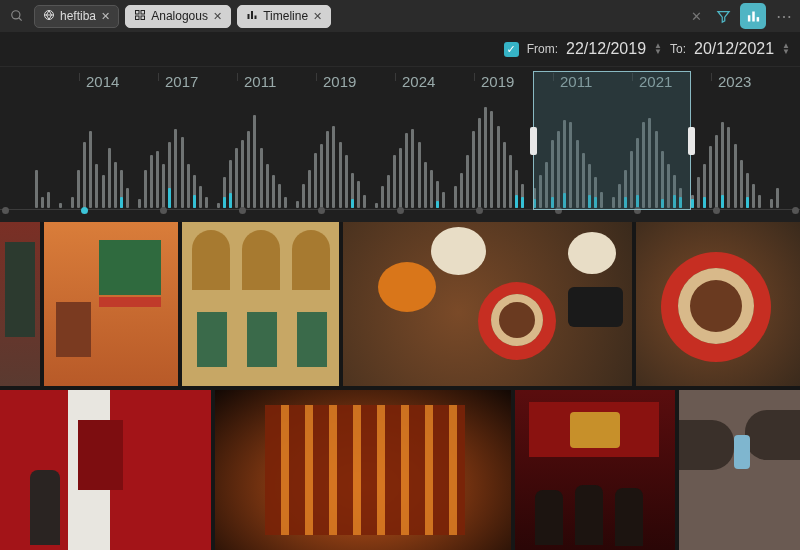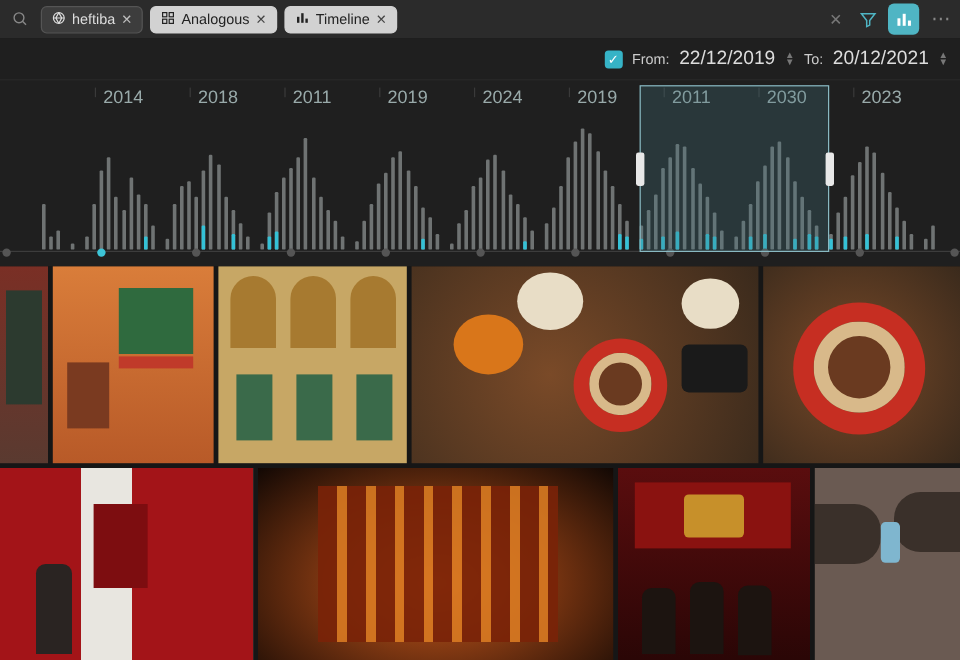--- a/index.html
+++ b/index.html
@@ -162,33 +162,33 @@
       <span>▲</span>
       <span>▼</span>
     </span>
 </div>
 
 <div class="timeline">
   <div class="years" id="years">
       <div class="yeartick" style="left: 59px;"></div>
       <div class="yearlabel" style="left: 66px;">2014</div>
       <div class="yeartick" style="left: 138px;"></div>
-      <div class="yearlabel" style="left: 145px;">2018</div>
+      <div class="yearlabel" style="left: 145px;">2017</div>
       <div class="yeartick" style="left: 217px;"></div>
       <div class="yearlabel" style="left: 224px;">2011</div>
       <div class="yeartick" style="left: 296px;"></div>
       <div class="yearlabel" style="left: 303px;">2019</div>
       <div class="yeartick" style="left: 375px;"></div>
       <div class="yearlabel" style="left: 382px;">2024</div>
       <div class="yeartick" style="left: 454px;"></div>
       <div class="yearlabel" style="left: 461px;">2019</div>
       <div class="yeartick" style="left: 533px;"></div>
       <div class="yearlabel" style="left: 540px;">2011</div>
       <div class="yeartick" style="left: 612px;"></div>
-      <div class="yearlabel" style="left: 619px;">2030</div>
+      <div class="yearlabel" style="left: 619px;">2021</div>
       <div class="yeartick" style="left: 691px;"></div>
       <div class="yearlabel" style="left: 698px;">2023</div>
     </div>
   <div class="bars" id="bars">
       <div class="bar" style="left: 34.6923px; height: 38.5px;"></div>
       <div class="bar" style="left: 40.7692px; height: 11px;"></div>
       <div class="bar" style="left: 46.8462px; height: 16.5px;"></div>
       <div class="bar" style="left: 59px; height: 5.5px;"></div>
       <div class="bar" style="left: 71.1538px; height: 11px;"></div>
       <div class="bar" style="left: 77.2308px; height: 38.5px;"></div>

